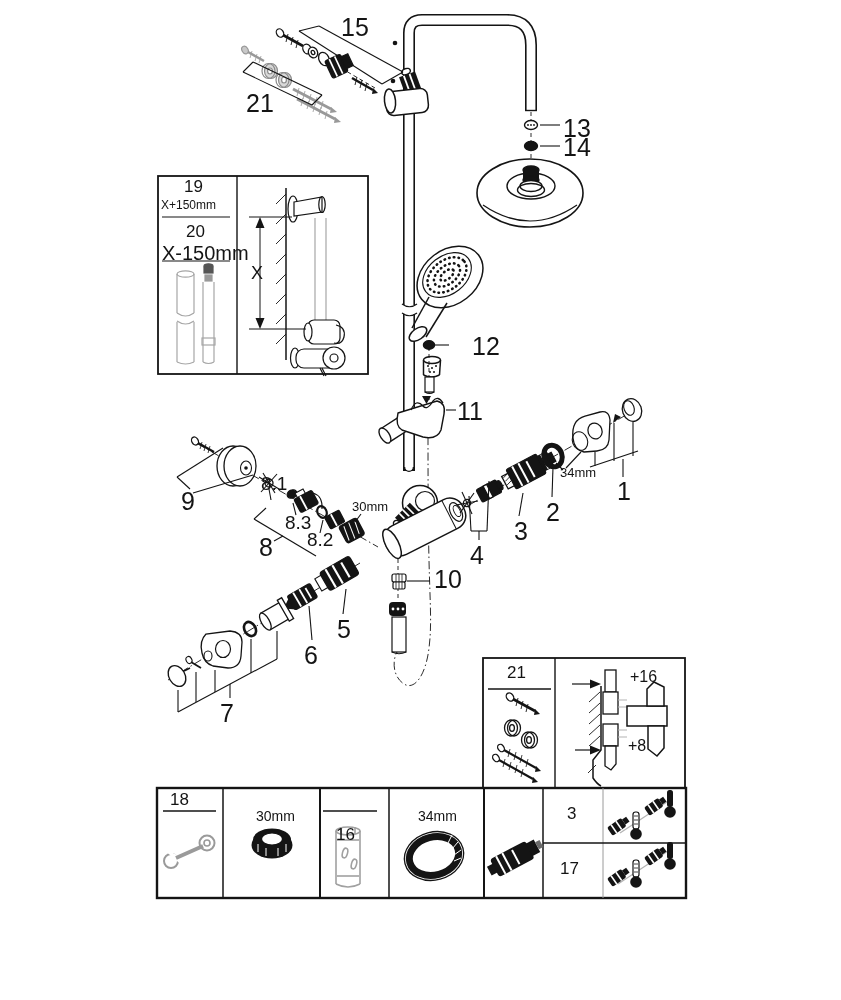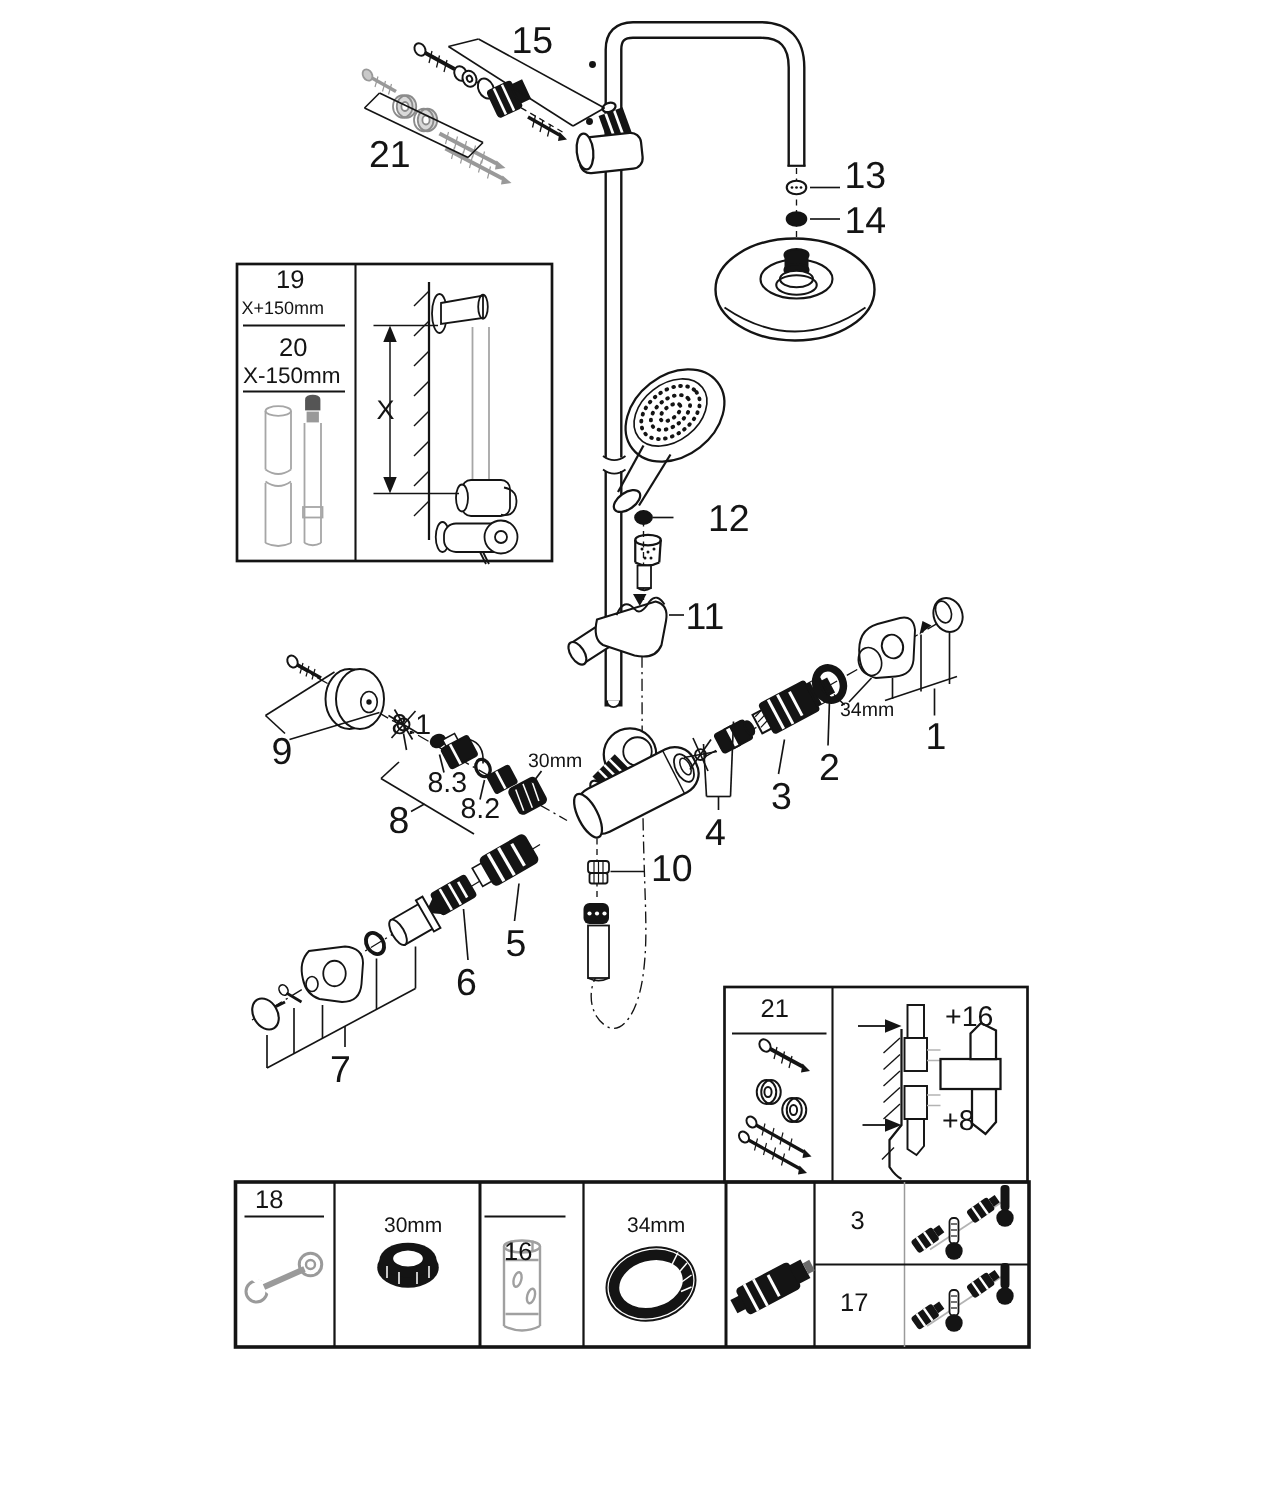--- a/index.html
+++ b/index.html
@@ -6,21 +6,21 @@
   #app{position:relative;width:807px;height:1000px;background:#fff;overflow:hidden;
        font-family:"Liberation Sans",sans-serif;color:#141414;}
   #art{position:absolute;left:0;top:0;}
   .lbl{position:absolute;color:#141414;line-height:1;white-space:nowrap;z-index:2;}
   .n{font-size:25px;}      
   .bn{font-size:17px;}     
   .sn{font-size:19px;}     
   .mm{font-size:13px;}     
   .tmm{font-size:14px;}    
   .dim{font-size:18px;}    
-  .off{font-size:19px;}    
+  .off{font-size:16px;}    
 </style>
 </head>
 <body>
 
 <div id="app">
 
 <svg id="art" width="841" height="1000" viewBox="0 0 841 1000">
 
   <g stroke="#141414" fill="none">
     <rect x="158" y="176" width="210" height="198" stroke-width="1.8"></rect>
@@ -646,21 +646,21 @@
       <line x1="215" y1="670" x2="215" y2="692"></line>
       <line x1="251" y1="639" x2="251" y2="673"></line>
       <line x1="277" y1="631" x2="277" y2="659"></line>
       <line x1="230" y1="684" x2="230" y2="698"></line>
     </g>
   </g>
 </svg>
 
 <div class="lbl n" style="left:341px;top:15px">15</div>
 <div class="lbl n" style="left:246px;top:91px">21</div>
-<div class="lbl n" style="left:563px;top:105px">13</div>
+<div class="lbl n" style="left:563px;top:116px">13</div>
 <div class="lbl n" style="left:563px;top:135px">14</div>
 <div class="lbl n" style="left:472px;top:334px">12</div>
 <div class="lbl n" style="left:457px;top:399px">11</div>
 <div class="lbl n" style="left:181px;top:489px">9</div>
 <div class="lbl sn" style="left:261px;top:474px">8.1</div>
 <div class="lbl sn" style="left:285px;top:513px">8.3</div>
 <div class="lbl sn" style="left:307px;top:530px">8.2</div>
 <div class="lbl n" style="left:259px;top:535px">8</div>
 <div class="lbl mm" style="left:352px;top:500px">30mm</div>
 <div class="lbl n" style="left:434px;top:567px">10</div>
@@ -669,21 +669,21 @@
 <div class="lbl n" style="left:546px;top:500px">2</div>
 <div class="lbl mm" style="left:560px;top:466px">34mm</div>
 <div class="lbl n" style="left:617px;top:479px">1</div>
 <div class="lbl n" style="left:337px;top:617px">5</div>
 <div class="lbl n" style="left:304px;top:643px">6</div>
 <div class="lbl n" style="left:220px;top:701px">7</div>
 
 <div class="lbl bn" style="left:184px;top:178px">19</div>
 <div class="lbl" style="left:161px;top:199px;font-size:12px">X+150mm</div>
 <div class="lbl bn" style="left:186px;top:223px">20</div>
-<div class="lbl" style="left:162px;top:243px;font-size:15px">X-150mm</div>
+<div class="lbl" style="left:162px;top:243px;font-size:20px">X-150mm</div>
 <div class="lbl dim" style="left:251px;top:264px">X</div>
 
 <div class="lbl bn" style="left:507px;top:664px">21</div>
 <div class="lbl off" style="left:630px;top:669px">+16</div>
 <div class="lbl off" style="left:628px;top:738px">+8</div>
 
 <div class="lbl bn" style="left:170px;top:791px">18</div>
 <div class="lbl tmm" style="left:256px;top:809px">30mm</div>
 <div class="lbl bn" style="left:336px;top:826px">16</div>
 <div class="lbl tmm" style="left:418px;top:809px">34mm</div>

